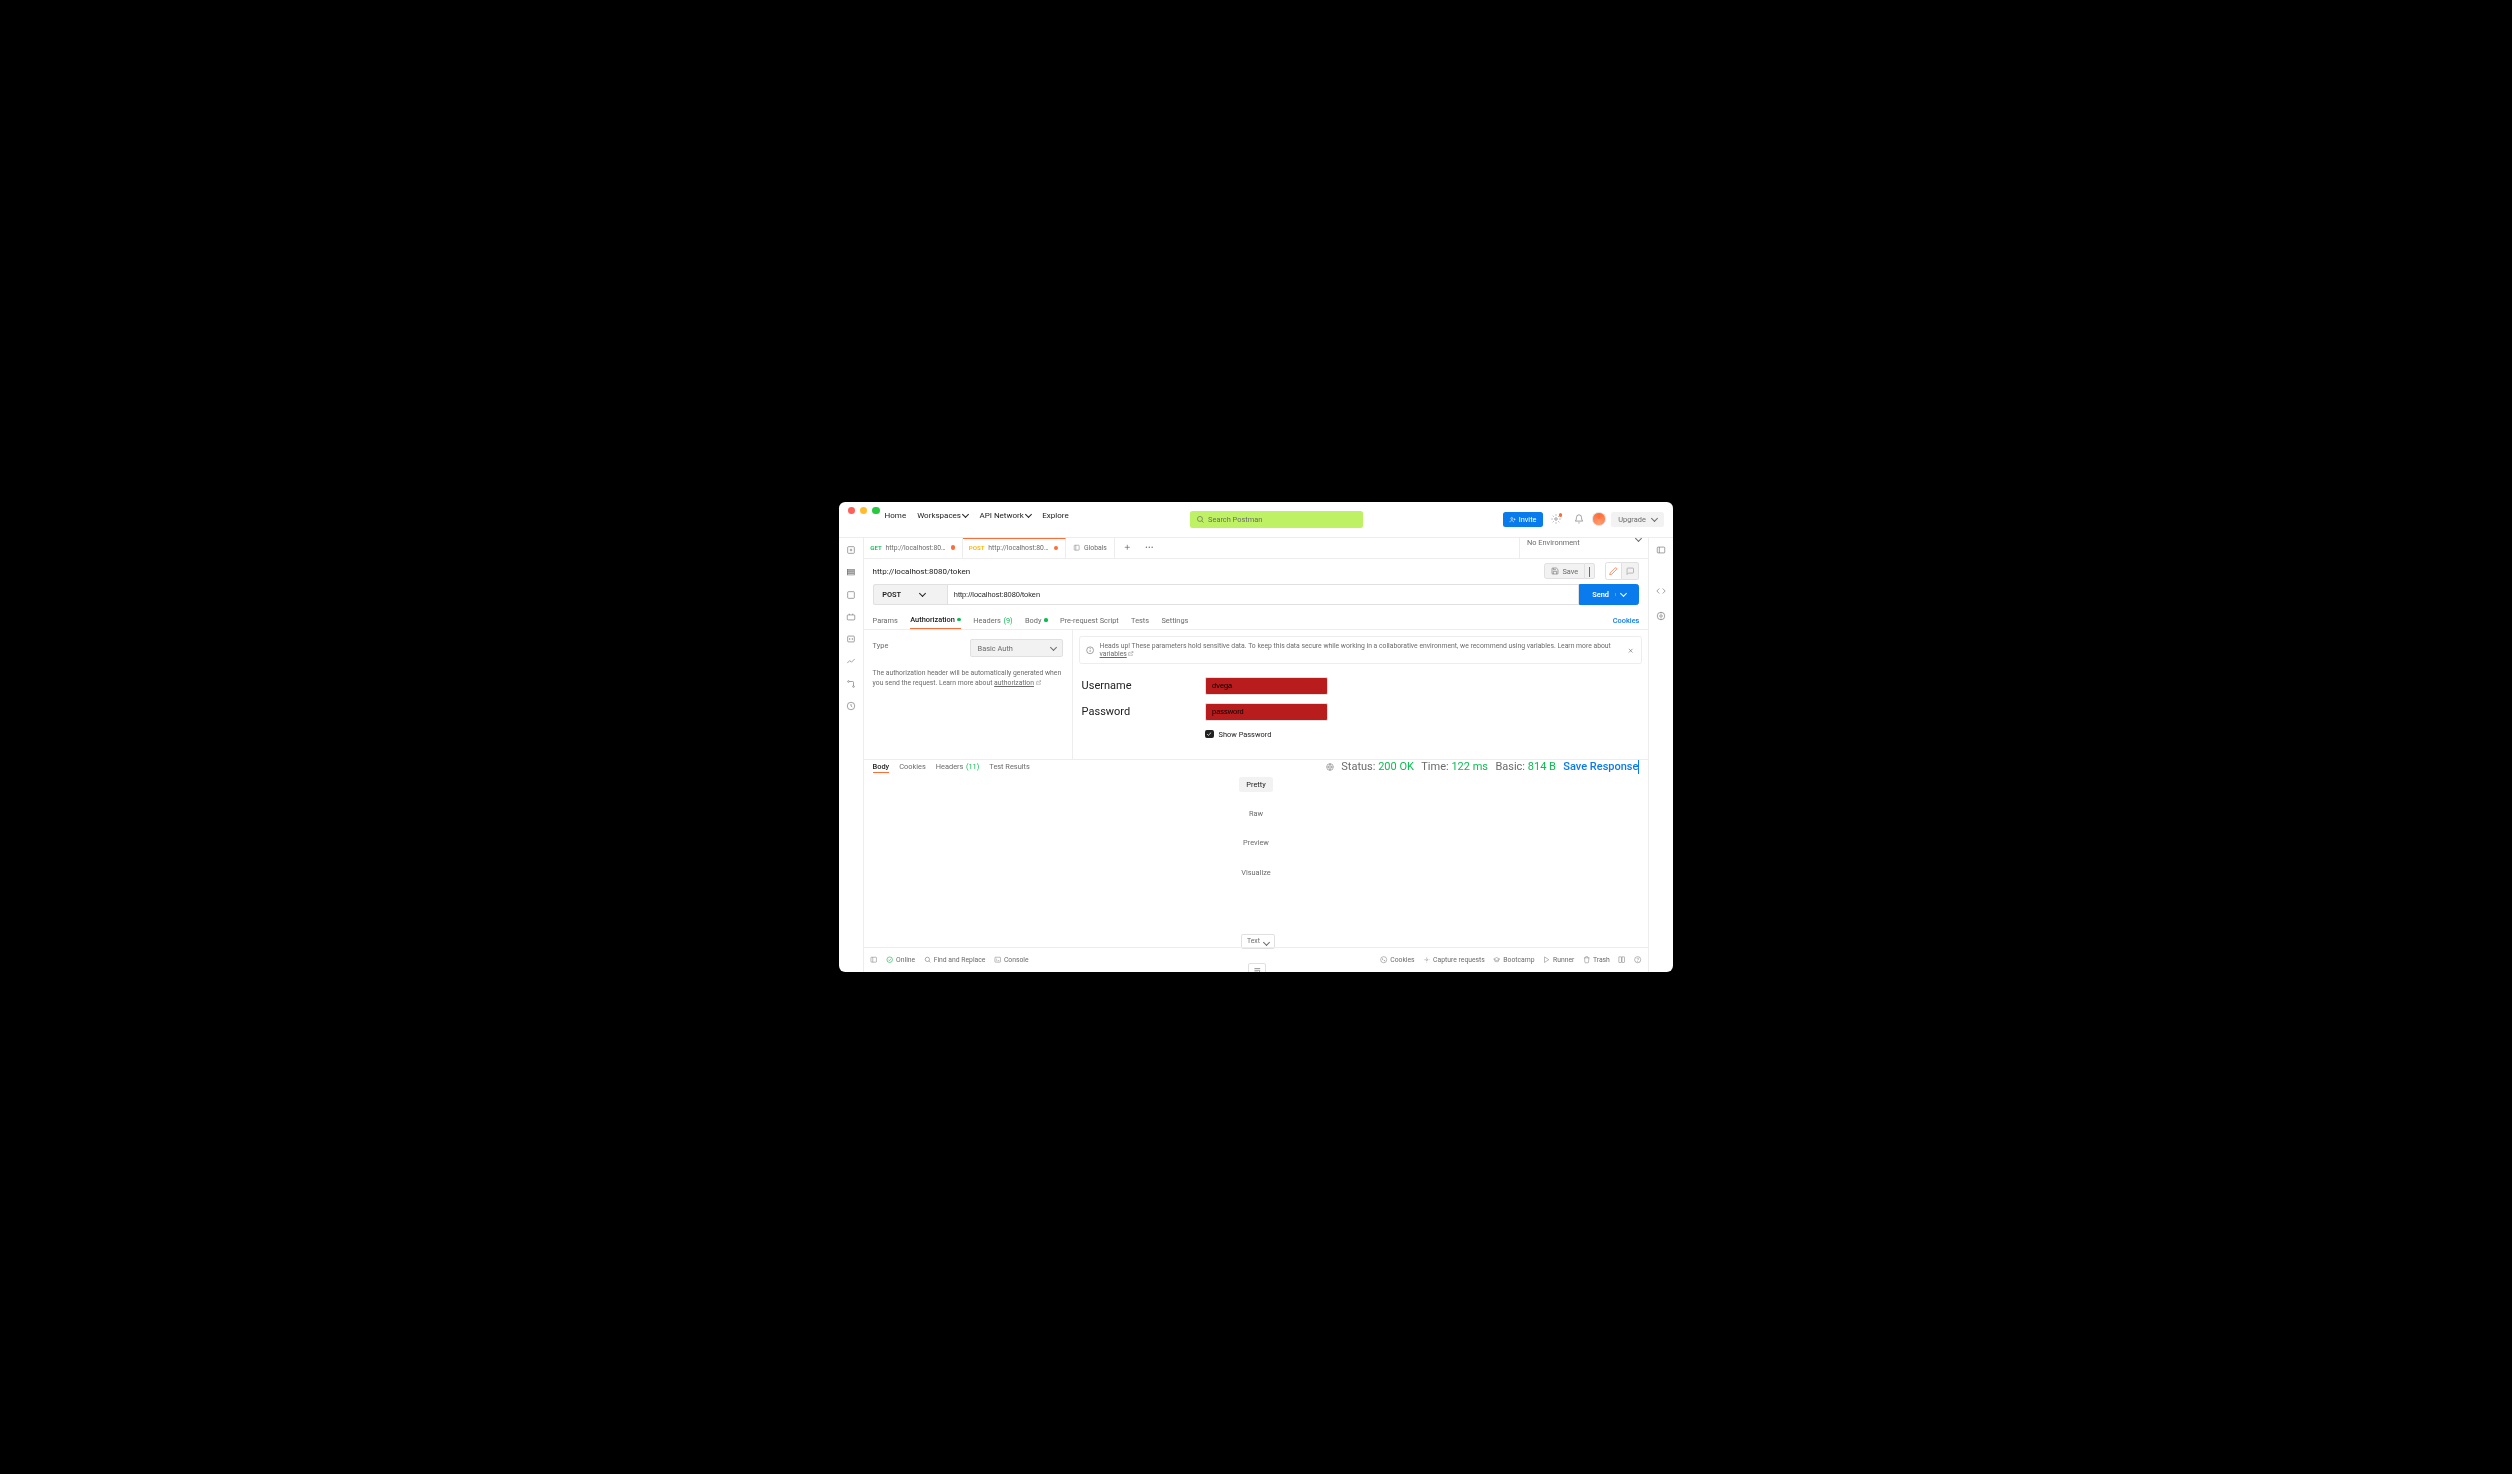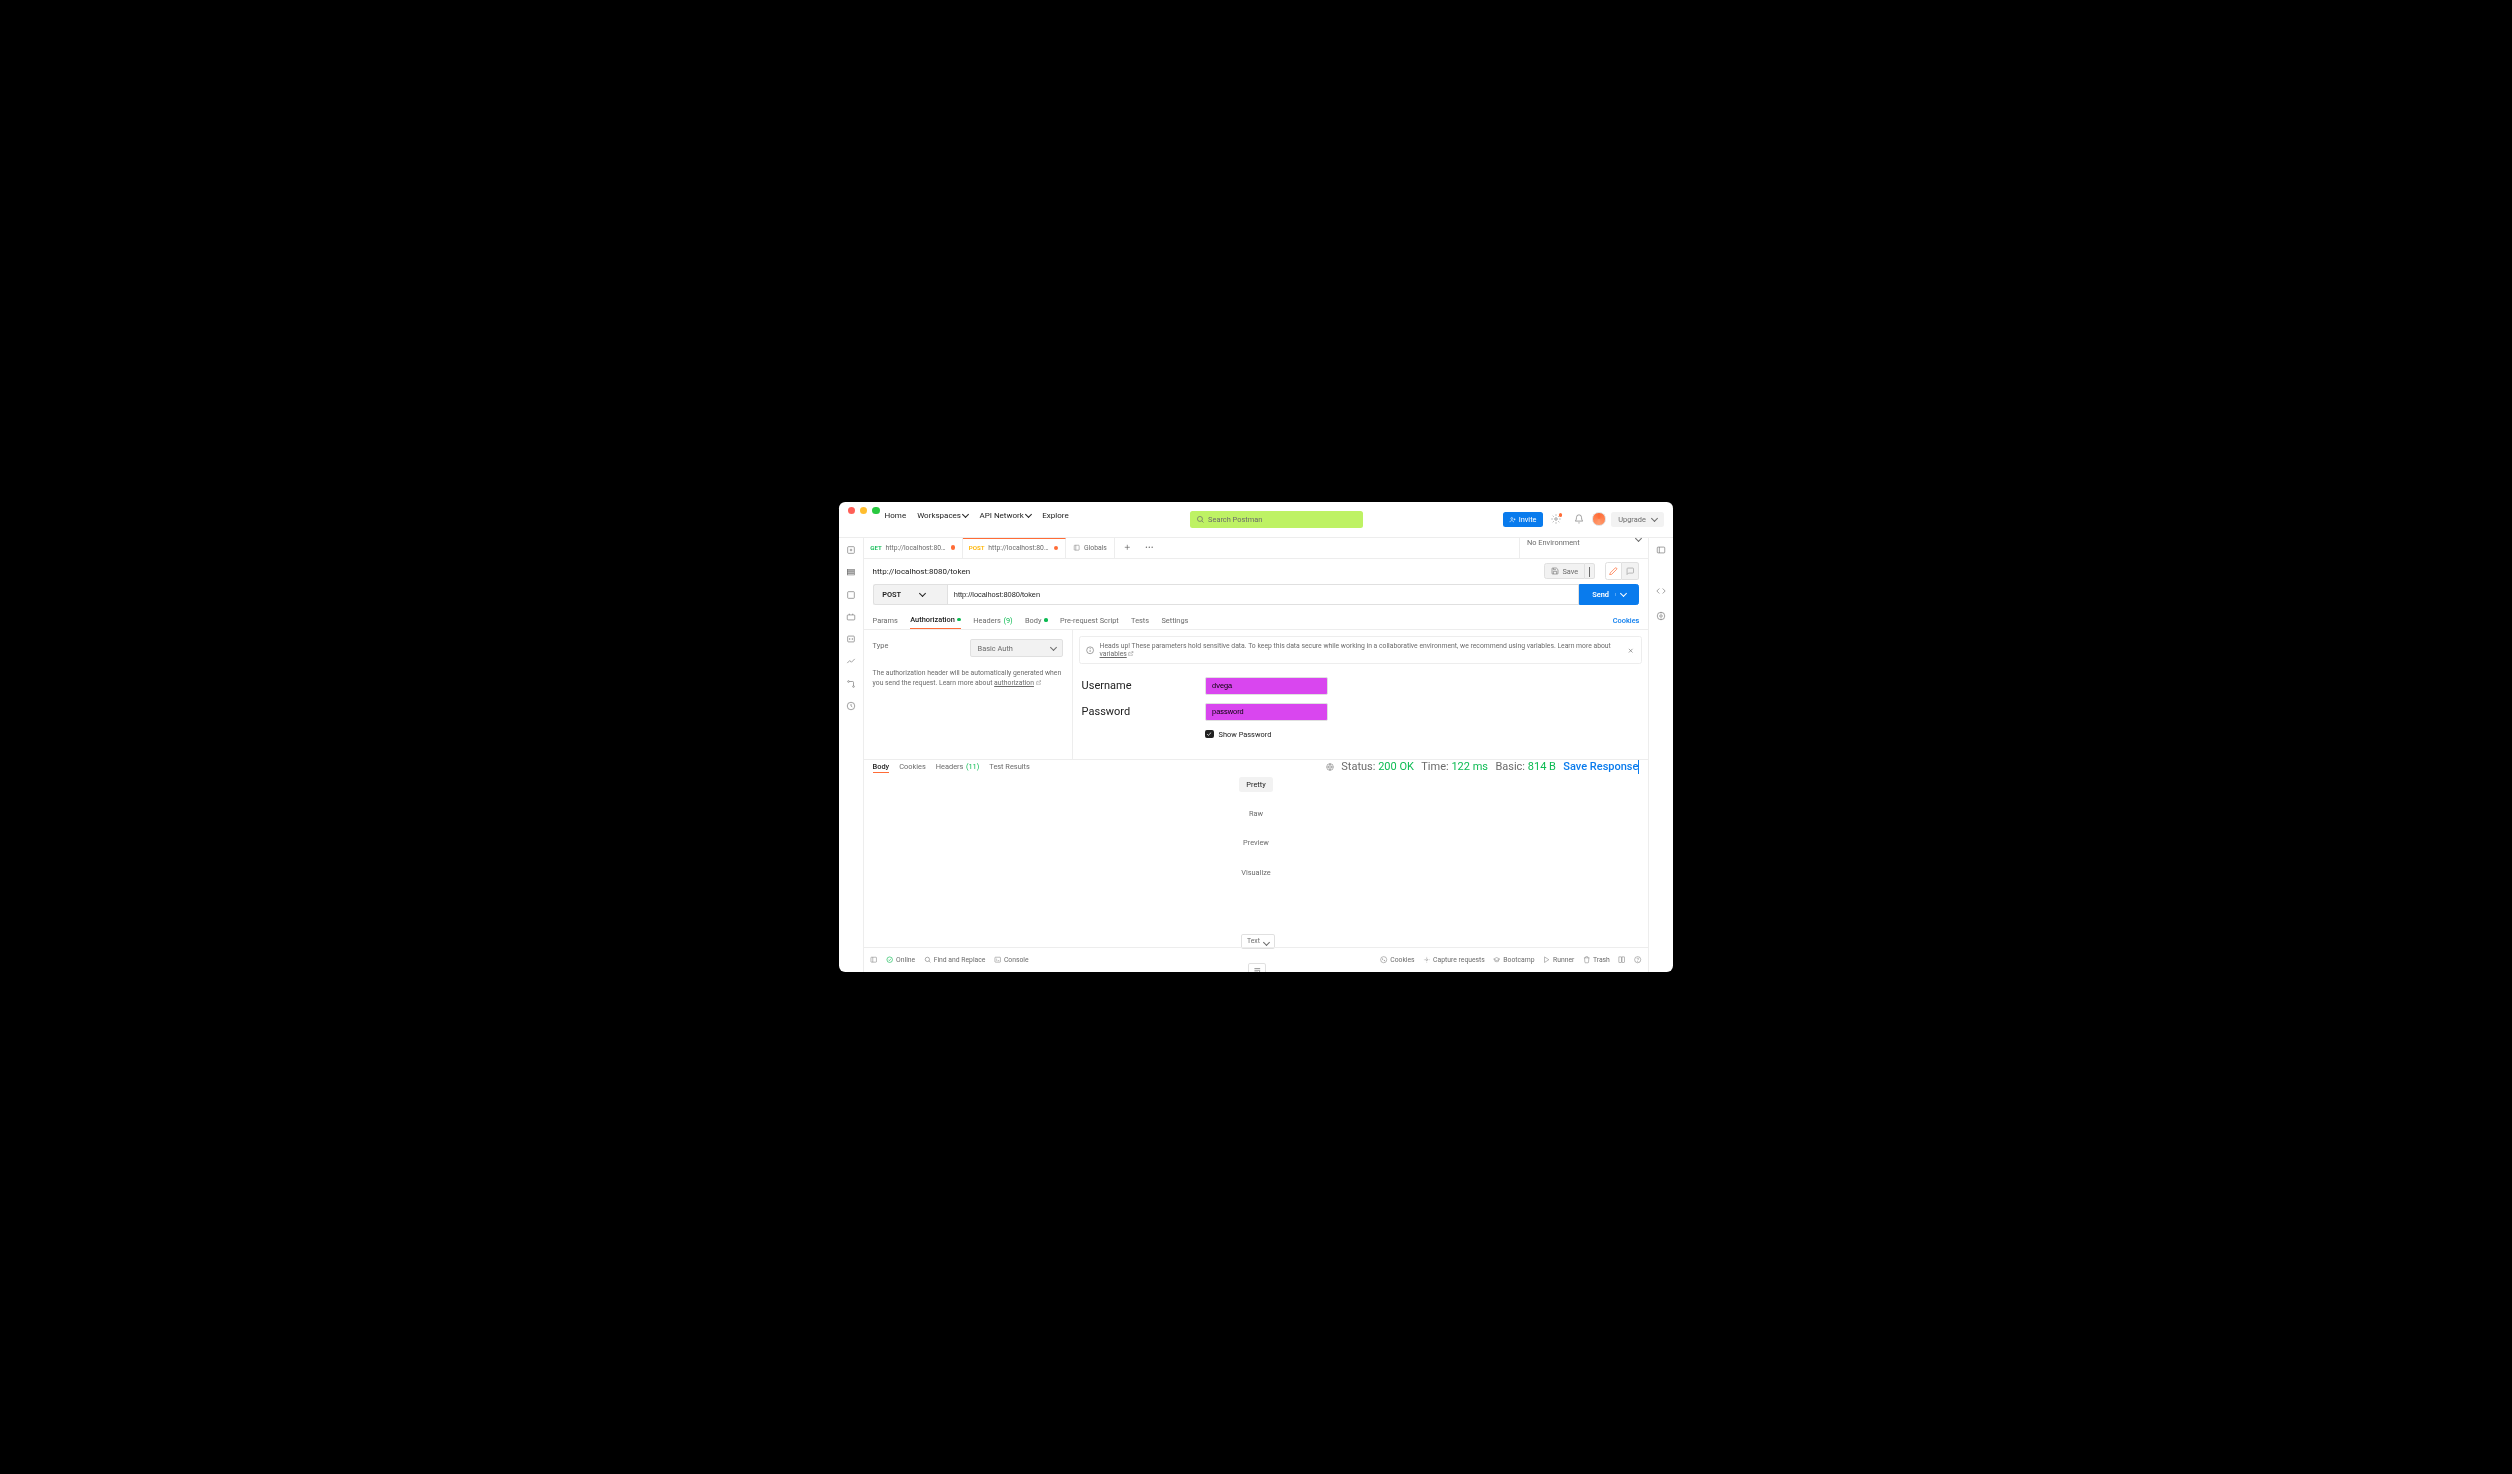--- a/index.html
+++ b/index.html
@@ -76,21 +76,21 @@
 .typerow { display:flex; align-items:center; justify-content:space-between;}
 .typesel { background:#f2f2f2; border:0.6px solid #e0e0e0; border-radius:1.9px; padding:3.7px 6.2px; display:flex; align-items:center; justify-content:space-between; width:93px; font-size:7.4px; color:#6b6b6b;}
 .authdesc { font-size:6.8px; color:#6b6b6b; margin-top:11px; line-height:1.5;}
 .authdesc a { color:#6b6b6b; text-decoration:underline;}
 .authright { flex:1; padding:0; display:flex; flex-direction:column;}
 .infobar { background:#fff; border:0.6px solid #ededed; border-radius:2.5px; margin:6.2px 6.2px 8.6px; padding:5px 6.2px; font-size:6.8px; color:#6b6b6b; display:flex; align-items:center; gap:5px;}
 .infobar a { color:#6b6b6b; text-decoration:underline;}
 .infobar .close-info { margin-left:auto; cursor:pointer;}
 .formrow { display:flex; align-items:center; padding:3.7px 8.6px; gap:12.3px;}
 .formrow label { width:111px; font-size:11px; color:#212121;}
-.forminput { background:#d946ef; border:0.6px solid #e0e0e0; border-radius:1.9px; padding:3.7px 6.2px; width:123px; font-size:7.4px;}
+.forminput { background:#b91c1c; border:0.6px solid #e0e0e0; border-radius:1.9px; padding:3.7px 6.2px; width:123px; font-size:7.4px;}
 .chkrow { display:flex; align-items:center; gap:5px; padding:5px 8.6px 5px 132px;}
 .chk { width:8.6px; height:8.6px; background:#212121; border-radius:1.9px; display:flex; align-items:center; justify-content:center; color:#fff;}
 
 
 .resp { border-top:0.6px solid #ededed; display:flex; flex-direction:column; flex:1; min-height:0;}
 .resptabs { display:flex; padding:0 8.6px; gap:10px; font-size:7.4px; color:#6b6b6b; align-items:center; height:18.5px;}
 .resptab { cursor:pointer; display:flex; align-items:center; gap:2.5px; height:100%;}
 .resptab.active { color:#212121; border-bottom:1.2px solid #ff6c37; font-weight:500;}
 .respmeta { margin-left:auto; display:flex; align-items:center; gap:7.4px; font-size:11px; color:#6b6b6b;}
 .respmeta .ok { color:#0cbb52;}

